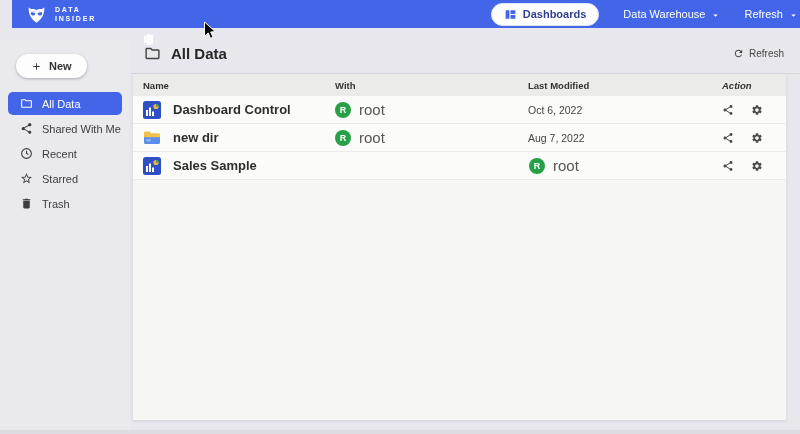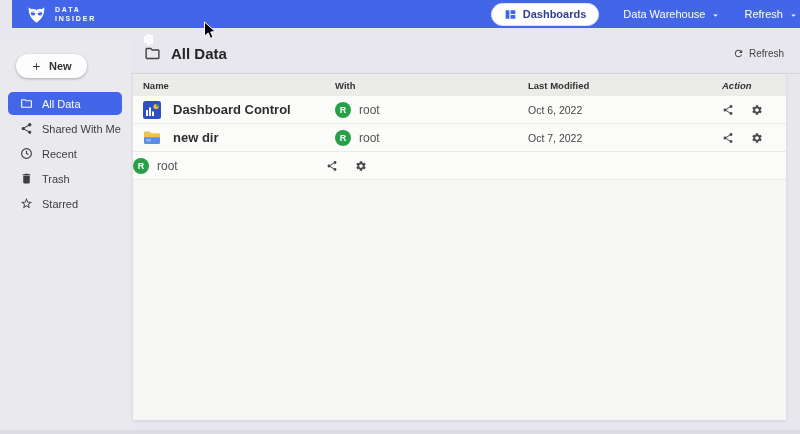--- a/index.html
+++ b/index.html
@@ -54,21 +54,21 @@
   .col-owner { width:193px; display:flex; align-items:center; gap:8px; }
   .col-mod { width:194px; }
   .col-action { width:64px; display:flex; align-items:center; gap:17px;font-style:italic; }
   .t-row { display:flex; align-items:center; height:28px; background:#fbfbfa;
            border-bottom:1px solid #eaeae8; cursor:pointer; }
   .file-name { font-size:13px; font-weight:bold; color:#2e2e2e; }
   .file-ic { width:18px; height:18px; flex:none; }
   .avatar { width:16px; height:16px; border-radius:50%; background:#27a047; color:#fff;
             font-size:9px; font-weight:bold; display:flex; align-items:center;
             justify-content:center; flex:none; }
-  .owner-name { font-size:12px; color:#555; }
+  .owner-name { font-size:15px; color:#555; }
   .mod-date { font-size:10.5px; color:#444; }
   .act-ic { width:12px; height:12px; color:#4a4a4a; cursor:pointer; }
 
   .bottom-strip { position:absolute; left:0; right:0; bottom:0; height:4px; background:#dcdce2; }
   .cursor { position:absolute; left:203px; top:21px; width:14px; height:20px; z-index:50; }
 </style>
 </head>
 <body>
 
 <div class="navbar">
@@ -142,29 +142,29 @@
     </div>
     <div class="menu-item">
       <svg viewBox="0 0 24 24" fill="none" stroke="currentColor" stroke-width="2">
         <circle cx="12" cy="12" r="9"></circle>
         <path d="M12 7v5l3.5 2"></path>
       </svg>
       <span>Recent</span>
     </div>
     <div class="menu-item">
       <svg viewBox="0 0 24 24" fill="currentColor">
+        <path d="M22 9.24l-7.19-.62L12 2 9.19 8.63 2 9.24l5.46 4.73L5.82 21 12 17.27 18.18 21l-1.63-7.03L22 9.24zM12 15.4l-3.76 2.27 1-4.28-3.32-2.88 4.38-.38L12 6.1l1.71 4.04 4.38.38-3.32 2.88 1 4.28L12 15.4z"></path>
+      </svg>
+      <span>Starred</span>
+    </div>
+    <div class="menu-item">
+      <svg viewBox="0 0 24 24" fill="currentColor">
         <path d="M6 19c0 1.1.9 2 2 2h8c1.1 0 2-.9 2-2V7H6v12zM19 4h-3.5l-1-1h-5l-1 1H5v2h14V4z"></path>
       </svg>
       <span>Trash</span>
-    </div>
-    <div class="menu-item">
-      <svg viewBox="0 0 24 24" fill="currentColor">
-        <path d="M22 9.24l-7.19-.62L12 2 9.19 8.63 2 9.24l5.46 4.73L5.82 21 12 17.27 18.18 21l-1.63-7.03L22 9.24zM12 15.4l-3.76 2.27 1-4.28-3.32-2.88 4.38-.38L12 6.1l1.71 4.04 4.38.38-3.32 2.88 1 4.28L12 15.4z"></path>
-      </svg>
-      <span>Starred</span>
     </div>
   </div>
 </div>
 
 <div class="main">
   <div class="main-header">
     <div class="title-group">
       <svg viewBox="0 0 24 24" fill="#444444">
         <path d="M20 6h-8l-2-2H4c-1.1 0-1.99.9-1.99 2L2 18c0 1.1.9 2 2 2h16c1.1 0 2-.9 2-2V8c0-1.1-.9-2-2-2zm0 12H4V6h5.17l2 2H20v10z"></path>
       </svg>
@@ -219,32 +219,43 @@
           <path d="M1 4 C1 3.2 1.6 2.6 2.4 2.6 L6.5 2.6 L8 4.2 L15.6 4.2 C16.4 4.2 17 4.8 17 5.6 L17 13.6 C17 14.4 16.4 15 15.6 15 L2.4 15 C1.6 15 1 14.4 1 13.6 Z" fill="#f0c24b"></path>
           <path d="M1 8.2 L17 8.2 L17 13.6 C17 14.4 16.4 15 15.6 15 L2.4 15 C1.6 15 1 14.4 1 13.6 Z" fill="#5b8def"></path>
           <rect x="3" y="10" width="5" height="2.4" rx="0.8" fill="#8db2f5"></rect>
         </svg>
         <span class="file-name">new dir</span>
       </div>
       <div class="col-owner">
         <span class="avatar">R</span>
         <span class="owner-name">root</span>
       </div>
-      <div class="col-mod mod-date">Oct 7, 2022</div>
+      <div class="col-mod mod-date">Aug 7, 2022</div>
       <div class="col-action">
         <svg class="act-ic" viewBox="0 0 24 24" fill="currentColor">
           <path d="M18 16.08c-.76 0-1.44.3-1.96.77L8.91 12.7c.05-.23.09-.46.09-.7s-.04-.47-.09-.7l7.05-4.11c.54.5 1.25.81 2.04.81 1.66 0 3-1.34 3-3s-1.34-3-3-3-3 1.34-3 3c0 .24.04.47.09.7L8.04 9.81C7.5 9.31 6.79 9 6 9c-1.66 0-3 1.34-3 3s1.34 3 3 3c.79 0 1.5-.31 2.04-.81l7.12 4.16c-.05.21-.08.43-.08.65 0 1.61 1.31 2.92 2.92 2.92 1.61 0 2.92-1.31 2.92-2.92s-1.31-2.92-2.92-2.92z"></path>
         </svg>
         <svg class="act-ic" viewBox="0 0 24 24" fill="currentColor">
           <path d="M19.14 12.94c.04-.3.06-.61.06-.94s-.02-.64-.07-.94l2.03-1.58c.18-.14.23-.41.12-.61l-1.92-3.32c-.12-.22-.37-.29-.59-.22l-2.39.96c-.5-.38-1.03-.7-1.62-.94l-.36-2.54c-.04-.24-.24-.41-.48-.41h-3.84c-.24 0-.43.17-.47.41l-.36 2.54c-.59.24-1.13.57-1.62.94l-2.39-.96c-.22-.08-.47 0-.59.22L2.74 8.87c-.12.21-.08.47.12.61l2.03 1.58c-.05.3-.09.63-.09.94s.02.64.07.94l-2.03 1.58c-.18.14-.23.41-.12.61l1.92 3.32c.12.22.37.29.59.22l2.39-.96c.5.38 1.03.7 1.62.94l.36 2.54c.05.24.24.41.48.41h3.84c.24 0 .44-.17.47-.41l.36-2.54c.59-.24 1.13-.56 1.62-.94l2.39.96c.22.08.47 0 .59-.22l1.92-3.32c.12-.22.07-.47-.12-.61l-2.01-1.58zM12 15.6c-1.98 0-3.6-1.62-3.6-3.6s1.62-3.6 3.6-3.6 3.6 1.62 3.6 3.6-1.62 3.6-3.6 3.6z"></path>
         </svg>
       </div>
     </div>
 
     <div class="t-row">
+      <div class="col-name">
+        <svg class="file-ic" viewBox="0 0 18 18">
+          <rect x="0" y="0" width="18" height="18" rx="2.5" fill="#2d50c7"></rect>
+          <rect x="3" y="9" width="2" height="6" fill="#ffffff"></rect>
+          <rect x="6" y="6.5" width="2" height="8.5" fill="#ffffff"></rect>
+          <rect x="9" y="10.5" width="2" height="4.5" fill="#ffffff"></rect>
+          <circle cx="13" cy="5.5" r="2.6" fill="#f4b63f"></circle>
+          <path d="M13 5.5 L13 2.9 A2.6 2.6 0 0 1 15.6 5.5 Z" fill="#2f9e52"></path>
+        </svg>
+        <span class="file-name">Sales Sample</span>
+      </div>
       <div class="col-owner">
         <span class="avatar">R</span>
         <span class="owner-name">root</span>
       </div>
       <div class="col-action">
         <svg class="act-ic" viewBox="0 0 24 24" fill="currentColor">
           <path d="M18 16.08c-.76 0-1.44.3-1.96.77L8.91 12.7c.05-.23.09-.46.09-.7s-.04-.47-.09-.7l7.05-4.11c.54.5 1.25.81 2.04.81 1.66 0 3-1.34 3-3s-1.34-3-3-3-3 1.34-3 3c0 .24.04.47.09.7L8.04 9.81C7.5 9.31 6.79 9 6 9c-1.66 0-3 1.34-3 3s1.34 3 3 3c.79 0 1.5-.31 2.04-.81l7.12 4.16c-.05.21-.08.43-.08.65 0 1.61 1.31 2.92 2.92 2.92 1.61 0 2.92-1.31 2.92-2.92s-1.31-2.92-2.92-2.92z"></path>
         </svg>
         <svg class="act-ic" viewBox="0 0 24 24" fill="currentColor">
           <path d="M19.14 12.94c.04-.3.06-.61.06-.94s-.02-.64-.07-.94l2.03-1.58c.18-.14.23-.41.12-.61l-1.92-3.32c-.12-.22-.37-.29-.59-.22l-2.39.96c-.5-.38-1.03-.7-1.62-.94l-.36-2.54c-.04-.24-.24-.41-.48-.41h-3.84c-.24 0-.43.17-.47.41l-.36 2.54c-.59.24-1.13.57-1.62.94l-2.39-.96c-.22-.08-.47 0-.59.22L2.74 8.87c-.12.21-.08.47.12.61l2.03 1.58c-.05.3-.09.63-.09.94s.02.64.07.94l-2.03 1.58c-.18.14-.23.41-.12.61l1.92 3.32c.12.22.37.29.59.22l2.39-.96c.5.38 1.03.7 1.62.94l.36 2.54c.05.24.24.41.48.41h3.84c.24 0 .44-.17.47-.41l.36-2.54c.59-.24 1.13-.56 1.62-.94l2.39.96c.22.08.47 0 .59-.22l1.92-3.32c.12-.22.07-.47-.12-.61l-2.01-1.58zM12 15.6c-1.98 0-3.6-1.62-3.6-3.6s1.62-3.6 3.6-3.6 3.6 1.62 3.6 3.6-1.62 3.6-3.6 3.6z"></path>

